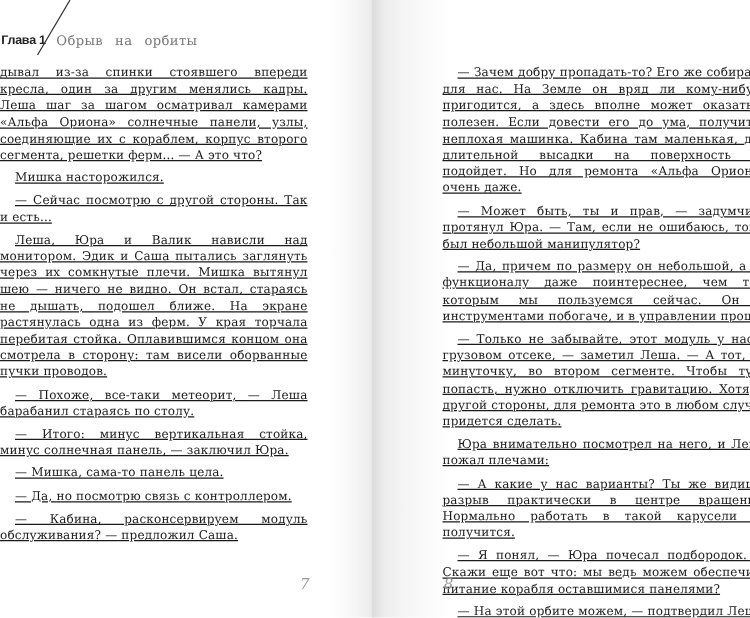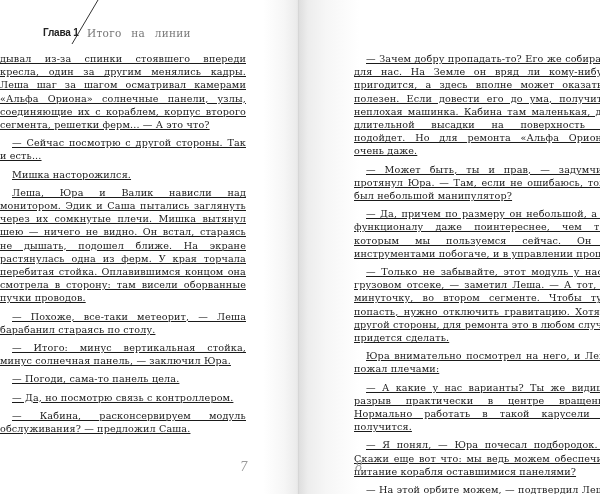--- a/index.html
+++ b/index.html
@@ -6,21 +6,21 @@
   body { width:600px; height:494px; overflow:hidden; background:#ffffff; position:relative;
          font-family:"DejaVu Serif", serif; color:#1b1b1b; }
   .spread { position:absolute; inset:0; }
   .page { position:absolute; top:0; height:494px; overflow:hidden; }
   .page-left { left:0; width:299px;
     background:linear-gradient(to right, #ffffff 0%, #ffffff 88%, #f6f6f6 95%, #ececec 99%, #e3e3e3 100%); }
   .page-right { left:299px; width:301px;
     background:linear-gradient(to right, #dedede 0%, #ededed 3%, #f6f6f6 9%, #ffffff 20%, #ffffff 100%); }
   .gutter { position:absolute; left:298px; top:0; width:1px; height:494px; background:#d6d6d6; }
 
-  .running-head { position:absolute; left:0; top:0; width:299px; height:50px;margin-left:42px; }
+  .running-head { position:absolute; left:0; top:0; width:299px; height:50px; }
   .chapter-label { position:absolute; left:1px; top:27px; font-family:"Liberation Sans", sans-serif;
     font-weight:bold; font-size:10px; color:#222; letter-spacing:-0.2px; }
   .head-slash { position:absolute; left:0; top:0; }
   .chapter-title { position:absolute; left:45px; top:27px; font-family:"DejaVu Serif", serif;
     font-size:10.5px; color:#777; letter-spacing:0.3px; word-spacing:6px; font-weight:300; }
 
   .text-col { position:absolute; font-size:9.6px; line-height:13.2px; text-align:justify;
      letter-spacing:0.15px; }
   .left-col { left:0; top:52px; width:246px; }
   .right-col { left:55px; top:52px; width:260px; }
@@ -36,31 +36,31 @@
 <body>
 
 <div class="spread">
 
   <div class="page page-left">
     <div class="running-head">
       <span class="chapter-label">Глава 1</span>
       <svg class="head-slash" width="60" height="50" viewBox="0 0 60 50">
         <line x1="56" y1="0" x2="30" y2="44" stroke="#333" stroke-width="1"></line>
       </svg>
-      <span class="chapter-title">Итого на линии</span>
+      <span class="chapter-title">Обрыв на орбиты</span>
     </div>
 
     <div class="text-col left-col">
       <p class="cont">дывал из-за спинки стоявшего впереди кресла, один за другим менялись кадры. Леша шаг за шагом осматривал камерами «Альфа Ориона» солнечные панели, узлы, соединяющие их с кораблем, корпус второго сегмента, решетки ферм... — А это что?</p>
+      <p>Мишка насторожился.</p>
       <p>— Сейчас посмотрю с другой стороны. Так и есть...</p>
-      <p>Мишка насторожился.</p>
       <p>Леша, Юра и Валик нависли над монитором. Эдик и Саша пытались заглянуть через их сомкнутые плечи. Мишка вытянул шею — ничего не видно. Он встал, стараясь не дышать, подошел ближе. На экране растянулась одна из ферм. У края торчала перебитая стойка. Оплавившимся концом она смотрела в сторону: там висели оборванные пучки проводов.</p>
       <p>— Похоже, все-таки метеорит, — Леша барабанил стараясь по столу.</p>
       <p>— Итого: минус вертикальная стойка, минус солнечная панель, — заключил Юра.</p>
-      <p>— Погоди, сама-то панель цела.</p>
+      <p>— Мишка, сама-то панель цела.</p>
       <p>— Да, но посмотрю связь с контроллером.</p>
       <p>— Кабина, расконсервируем модуль обслуживания? — предложил Саша.</p>
 
     </div>
 
     <span class="folio folio-left">7</span>
   </div>
 
   <div class="gutter"></div>
 

